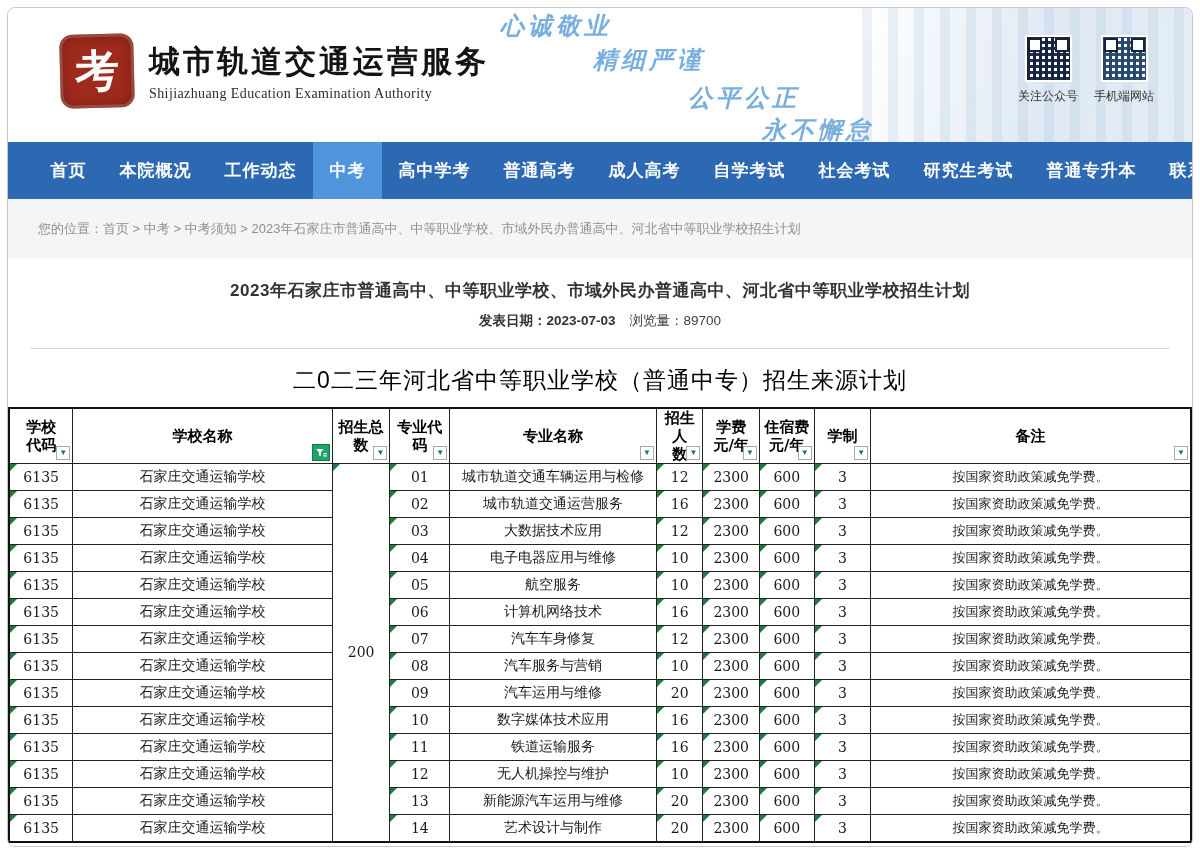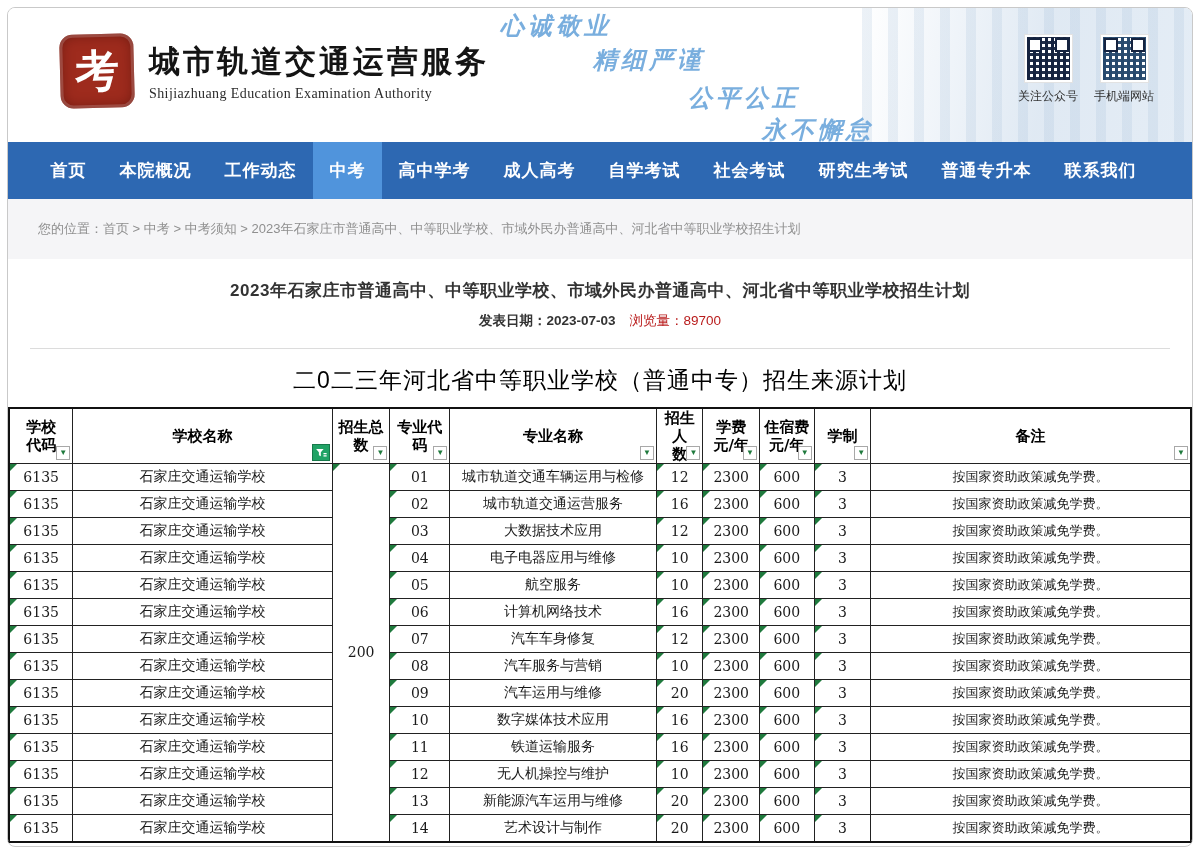--- a/index.html
+++ b/index.html
@@ -48,21 +48,21 @@
   
   .breadcrumb { height:60px; line-height:60px; background:#f5f5f7; padding-left:30px;
                 font-size:13px; color:#8f8f8f; white-space:nowrap; }
   .bc-item, .bc-sep { color:#8f8f8f; }
 
   
   .article-head { padding-top:20px; }
   .article-title { font-size:17px; font-weight:bold; color:#333; text-align:center; letter-spacing:0.5px; }
   .meta { text-align:center; margin-top:10px; font-size:13.5px; height:20px; }
   .meta .strong { color:#333; font-weight:bold; }
-  .meta .muted { color:#b91c1c; }
+  .meta .muted { color:#404040; }
   .meta .gap { margin-left:14px; }
   .divider { border:none; border-top:1px solid #dcdcdc; margin:16px 22px 0; }
   .table-title { font-size:23px; font-weight:normal; color:#000; text-align:center;
                  margin-top:15px; height:32px; line-height:32px; letter-spacing:1px; }
 
   
   table.plan { border-collapse:collapse; table-layout:fixed; width:1184px; margin:11px auto 0;
                font-family:"DejaVu Serif","Liberation Serif",serif; border:2px solid #111; }
   th, td { border:1px solid #222; position:relative; text-align:center; vertical-align:middle; padding:0 2px; }
   th { height:46px; font-size:15px; font-weight:bold; line-height:1.2; color:#000; }
@@ -108,20 +108,21 @@
       </div>
     </div>
   </header>
 
   <nav class="main-nav">
       <a class="nav-item">首页</a>
       <a class="nav-item">本院概况</a>
       <a class="nav-item">工作动态</a>
       <a class="nav-item active">中考</a>
       <a class="nav-item">高中学考</a>
+      <a class="nav-item">普通高考</a>
       <a class="nav-item">成人高考</a>
       <a class="nav-item">自学考试</a>
       <a class="nav-item">社会考试</a>
       <a class="nav-item">研究生考试</a>
       <a class="nav-item">普通专升本</a>
       <a class="nav-item">联系我们</a>
     </nav>
 
   <div class="breadcrumb">
     <span class="bc-prefix">您的位置：</span><span id="bc-path"><span class="bc-item">首页</span><span class="bc-sep"> &gt; </span><span class="bc-item">中考</span><span class="bc-sep"> &gt; </span><span class="bc-item">中考须知</span><span class="bc-sep"> &gt; </span><span class="bc-item">2023年石家庄市普通高中、中等职业学校、市域外民办普通高中、河北省中等职业学校招生计划</span></span>

